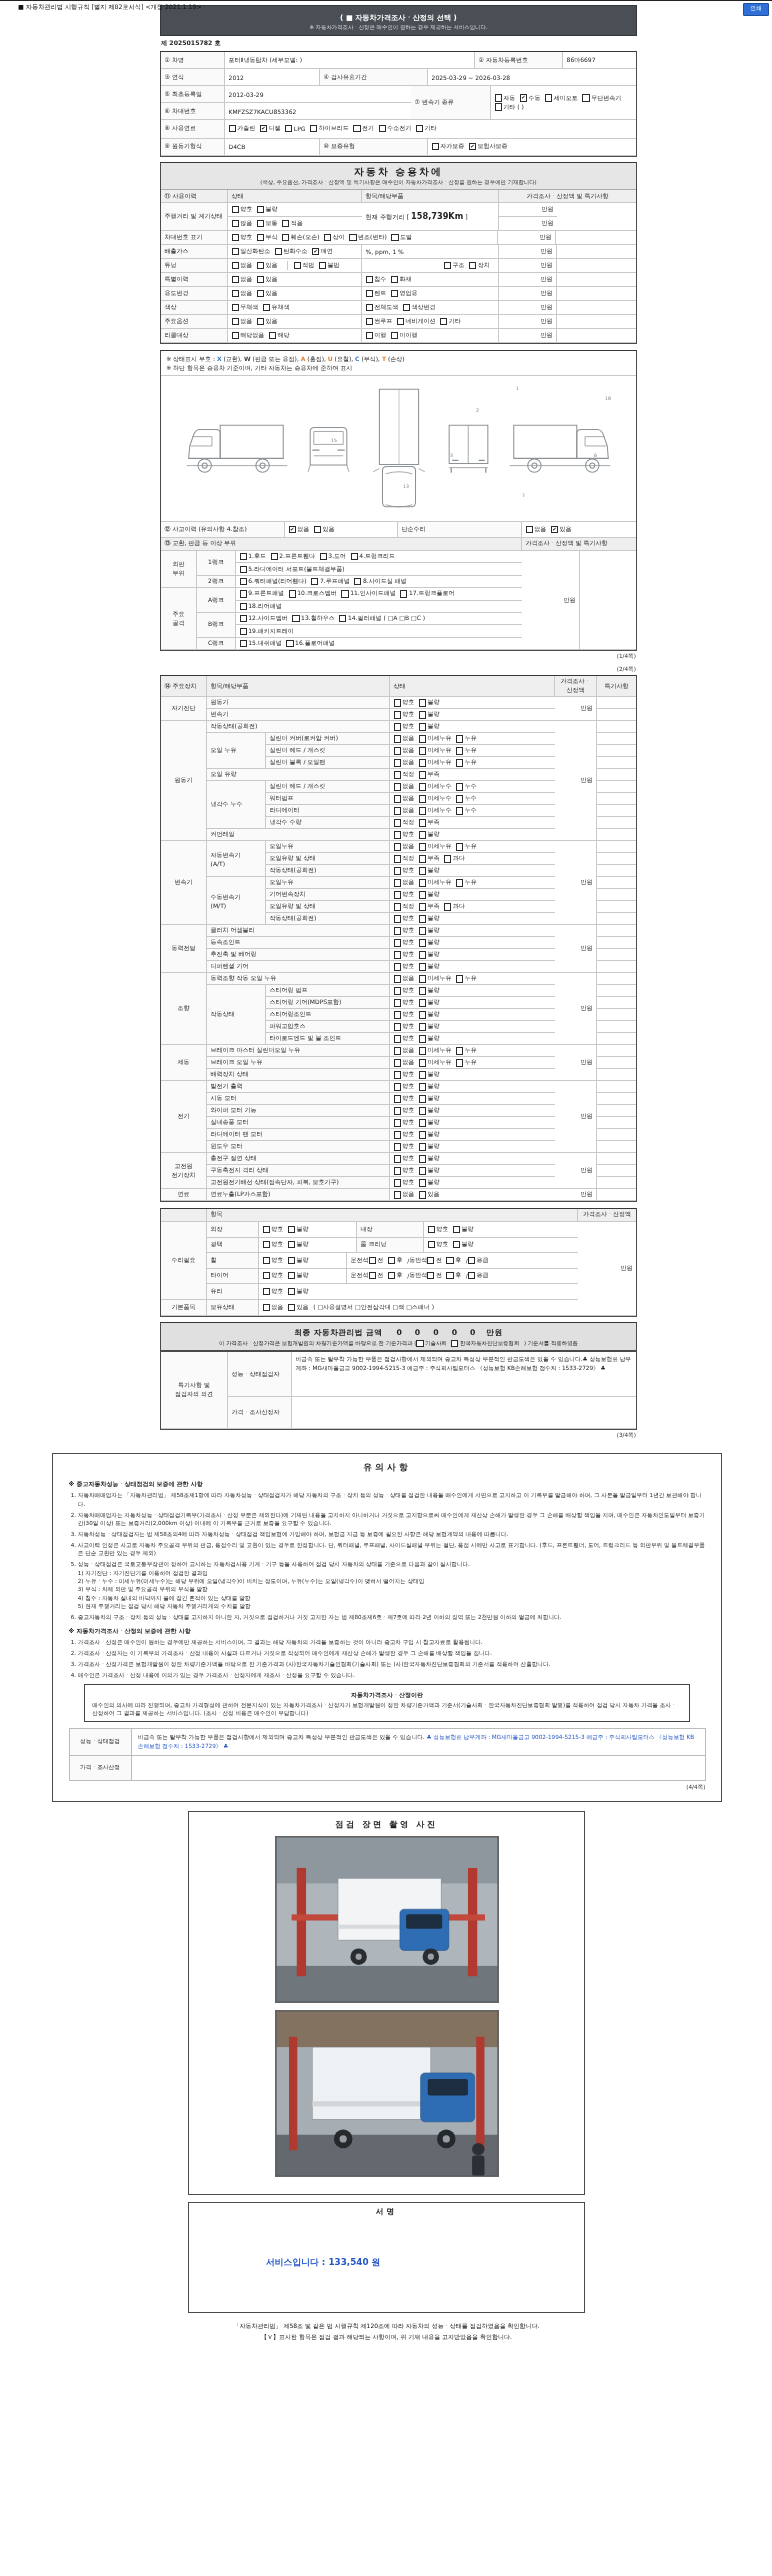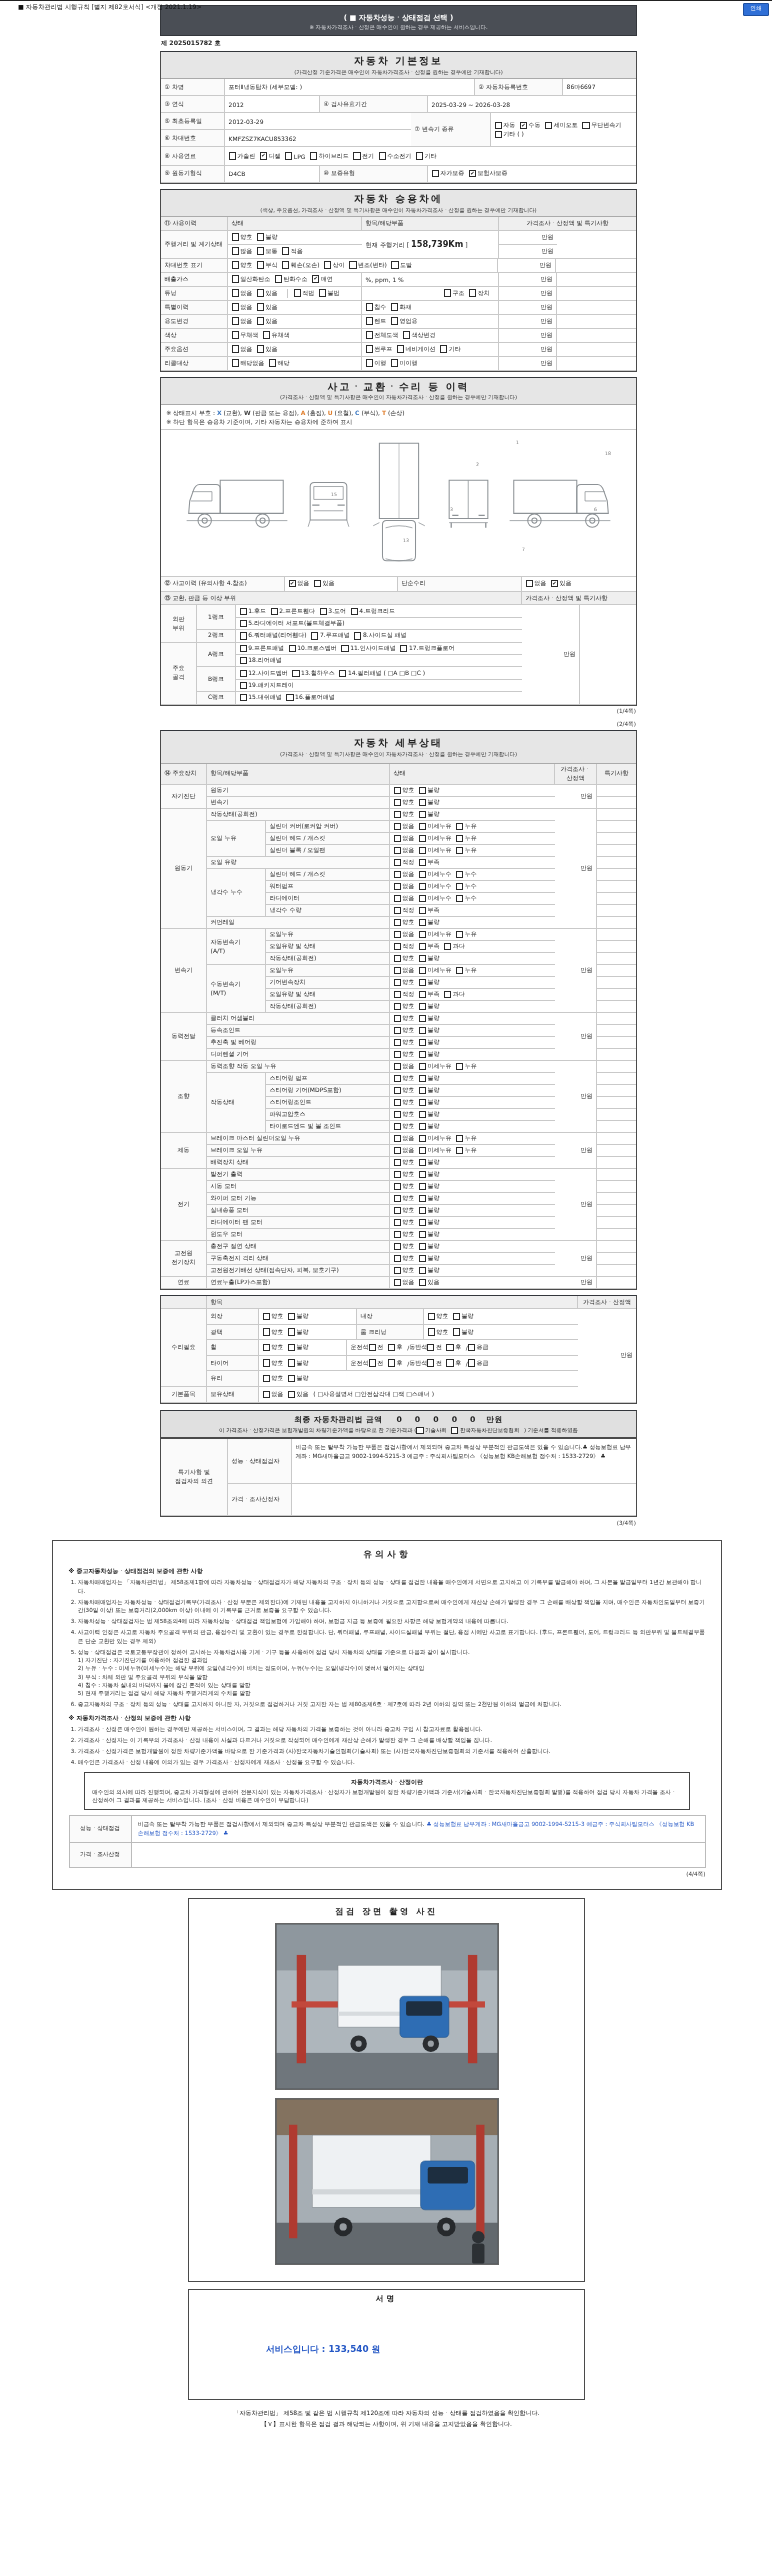--- a/index.html
+++ b/index.html
@@ -62,30 +62,26 @@
 </style>
 </head>
 <body>
 
 <div class="sheet">
   <div class="form-ref">■ 자동차관리법 시행규칙 [별지 제82호서식] &lt;개정 2021.1.19&gt;</div>
   <button class="print-btn">인쇄</button>
 
   <div class="col">
     <div class="title-box">
-      <div class="sub">( ■ 자동차성능ㆍ상태점검 선택 )</div>
+      <div class="sub">( ■ 자동차가격조사ㆍ산정의 선택 )</div>
       <div class="note">※ 자동차가격조사ㆍ산정은 매수인이 원하는 경우 제공하는 서비스입니다.</div>
     </div>
     <div class="doc-no">제 2025015782 호</div>
 
     <div class="block">
-      <div class="band">
-        <div class="bt">자동차 기본정보</div>
-        <div class="bs">(가격산정 기준가격은 매수인이 자동차가격조사ㆍ산정을 원하는 경우에만 기재합니다)</div>
-      </div>
       <div id="basic-table">
           <div class="row" style="min-height: 17px;">
             <div class="cell lab" style="width: 64px; flex: 0 0 auto; min-height: 17px;">
               <span style="white-space: pre-line;">① 차명</span>
             </div>
             <div class="cell" style="width: 250px; flex: 0 0 auto; min-height: 17px;">
               <span style="white-space: pre-line;">포터Ⅱ냉동탑차 (세부모델: )</span>
             </div>
             <div class="cell lab" style="width: 88px; flex: 0 0 auto; min-height: 17px;">
               <span style="white-space: pre-line;">② 자동차등록번호</span>
@@ -587,24 +583,20 @@
               <span style="white-space: pre-line;">만원</span>
             </div>
             <div class="cell" style="flex: 1 1 0%; min-height: 14px;">
               <span style="white-space: pre-line;"></span>
             </div>
           </div>
         </div>
     </div>
 
     <div class="block" style="margin-top:5.2px;">
-      <div class="band">
-        <div class="bt">사고ㆍ교환ㆍ수리 등 이력</div>
-        <div class="bs">(가격조사ㆍ산정액 및 특기사항은 매수인이 자동차가격조사ㆍ산정을 원하는 경우에만 기재합니다)</div>
-      </div>
       <div class="legend">
         <div id="legend-line1"><span>※ 상태표시 부호 : </span><b style="color: rgb(61, 121, 194);">X</b><span> (교환),  </span><b style="color: rgb(68, 68, 68);">W</b><span> (판금 또는 용접),  </span><b style="color: rgb(224, 127, 46);">A</b><span> (흠집),  </span><b style="color: rgb(224, 127, 46);">U</b><span> (요철),  </span><b style="color: rgb(61, 121, 194);">C</b><span> (부식),  </span><b style="color: rgb(224, 127, 46);">T</b><span> (손상)</span></div>
         <div>※ 하단 항목은 승용차 기준이며, 기타 자동차는 승용차에 준하여 표시</div>
       </div>
       <div class="diagram" id="diagram">
           <svg width="106" height="62" viewBox="0 0 205 120" class="truck">
             <path d="M70 18 H192 V82 H70 Z" fill="none" stroke="#8d9296" stroke-width="2"></path>
             <path d="M70 82 V34 Q70 26 62 26 L30 26 Q22 26 18 38 L11 58 L9 82 Z" fill="none" stroke="#8d9296" stroke-width="2"></path>
             <path d="M16 40 L54 40 L54 58 L13 58" fill="none" stroke="#8d9296" stroke-width="1.5"></path>
             <path d="M5 96 H200" fill="none" stroke="#8d9296" stroke-width="1.5"></path>
@@ -881,24 +873,20 @@
             <div class="cell" style="flex: 1 1 0%;">
               <span style="white-space: pre-line;"></span>
             </div>
           </div>
         </div>
     </div>
     <div class="pagemark">(1/4쪽)</div>
 
     <div class="pagemark" style="padding:0 1px 1px;">(2/4쪽)</div>
     <div class="block">
-      <div class="band" style="padding:6.2px 0 5.2px;">
-        <div class="bt">자동차 세부상태</div>
-        <div class="bs">(가격조사ㆍ산정액 및 특기사항은 매수인이 자동차가격조사ㆍ산정을 원하는 경우에만 기재합니다)</div>
-      </div>
       <div id="detail-table">
           <div class="row" style="min-height: 14.4px;">
             <div class="cell hd" style="width: 46px; flex: 0 0 auto; min-height: 14.4px;">
               <span style="white-space: pre-line;">⑭ 주요장치</span>
             </div>
             <div class="cell hd" style="width: 183px; flex: 0 0 auto; min-height: 14.4px;">
               <span style="white-space: pre-line;">항목/해당부품</span>
             </div>
             <div class="cell hd" style="width: 165px; flex: 0 0 auto; min-height: 14.4px;">
               <span style="white-space: pre-line;">상태</span>

